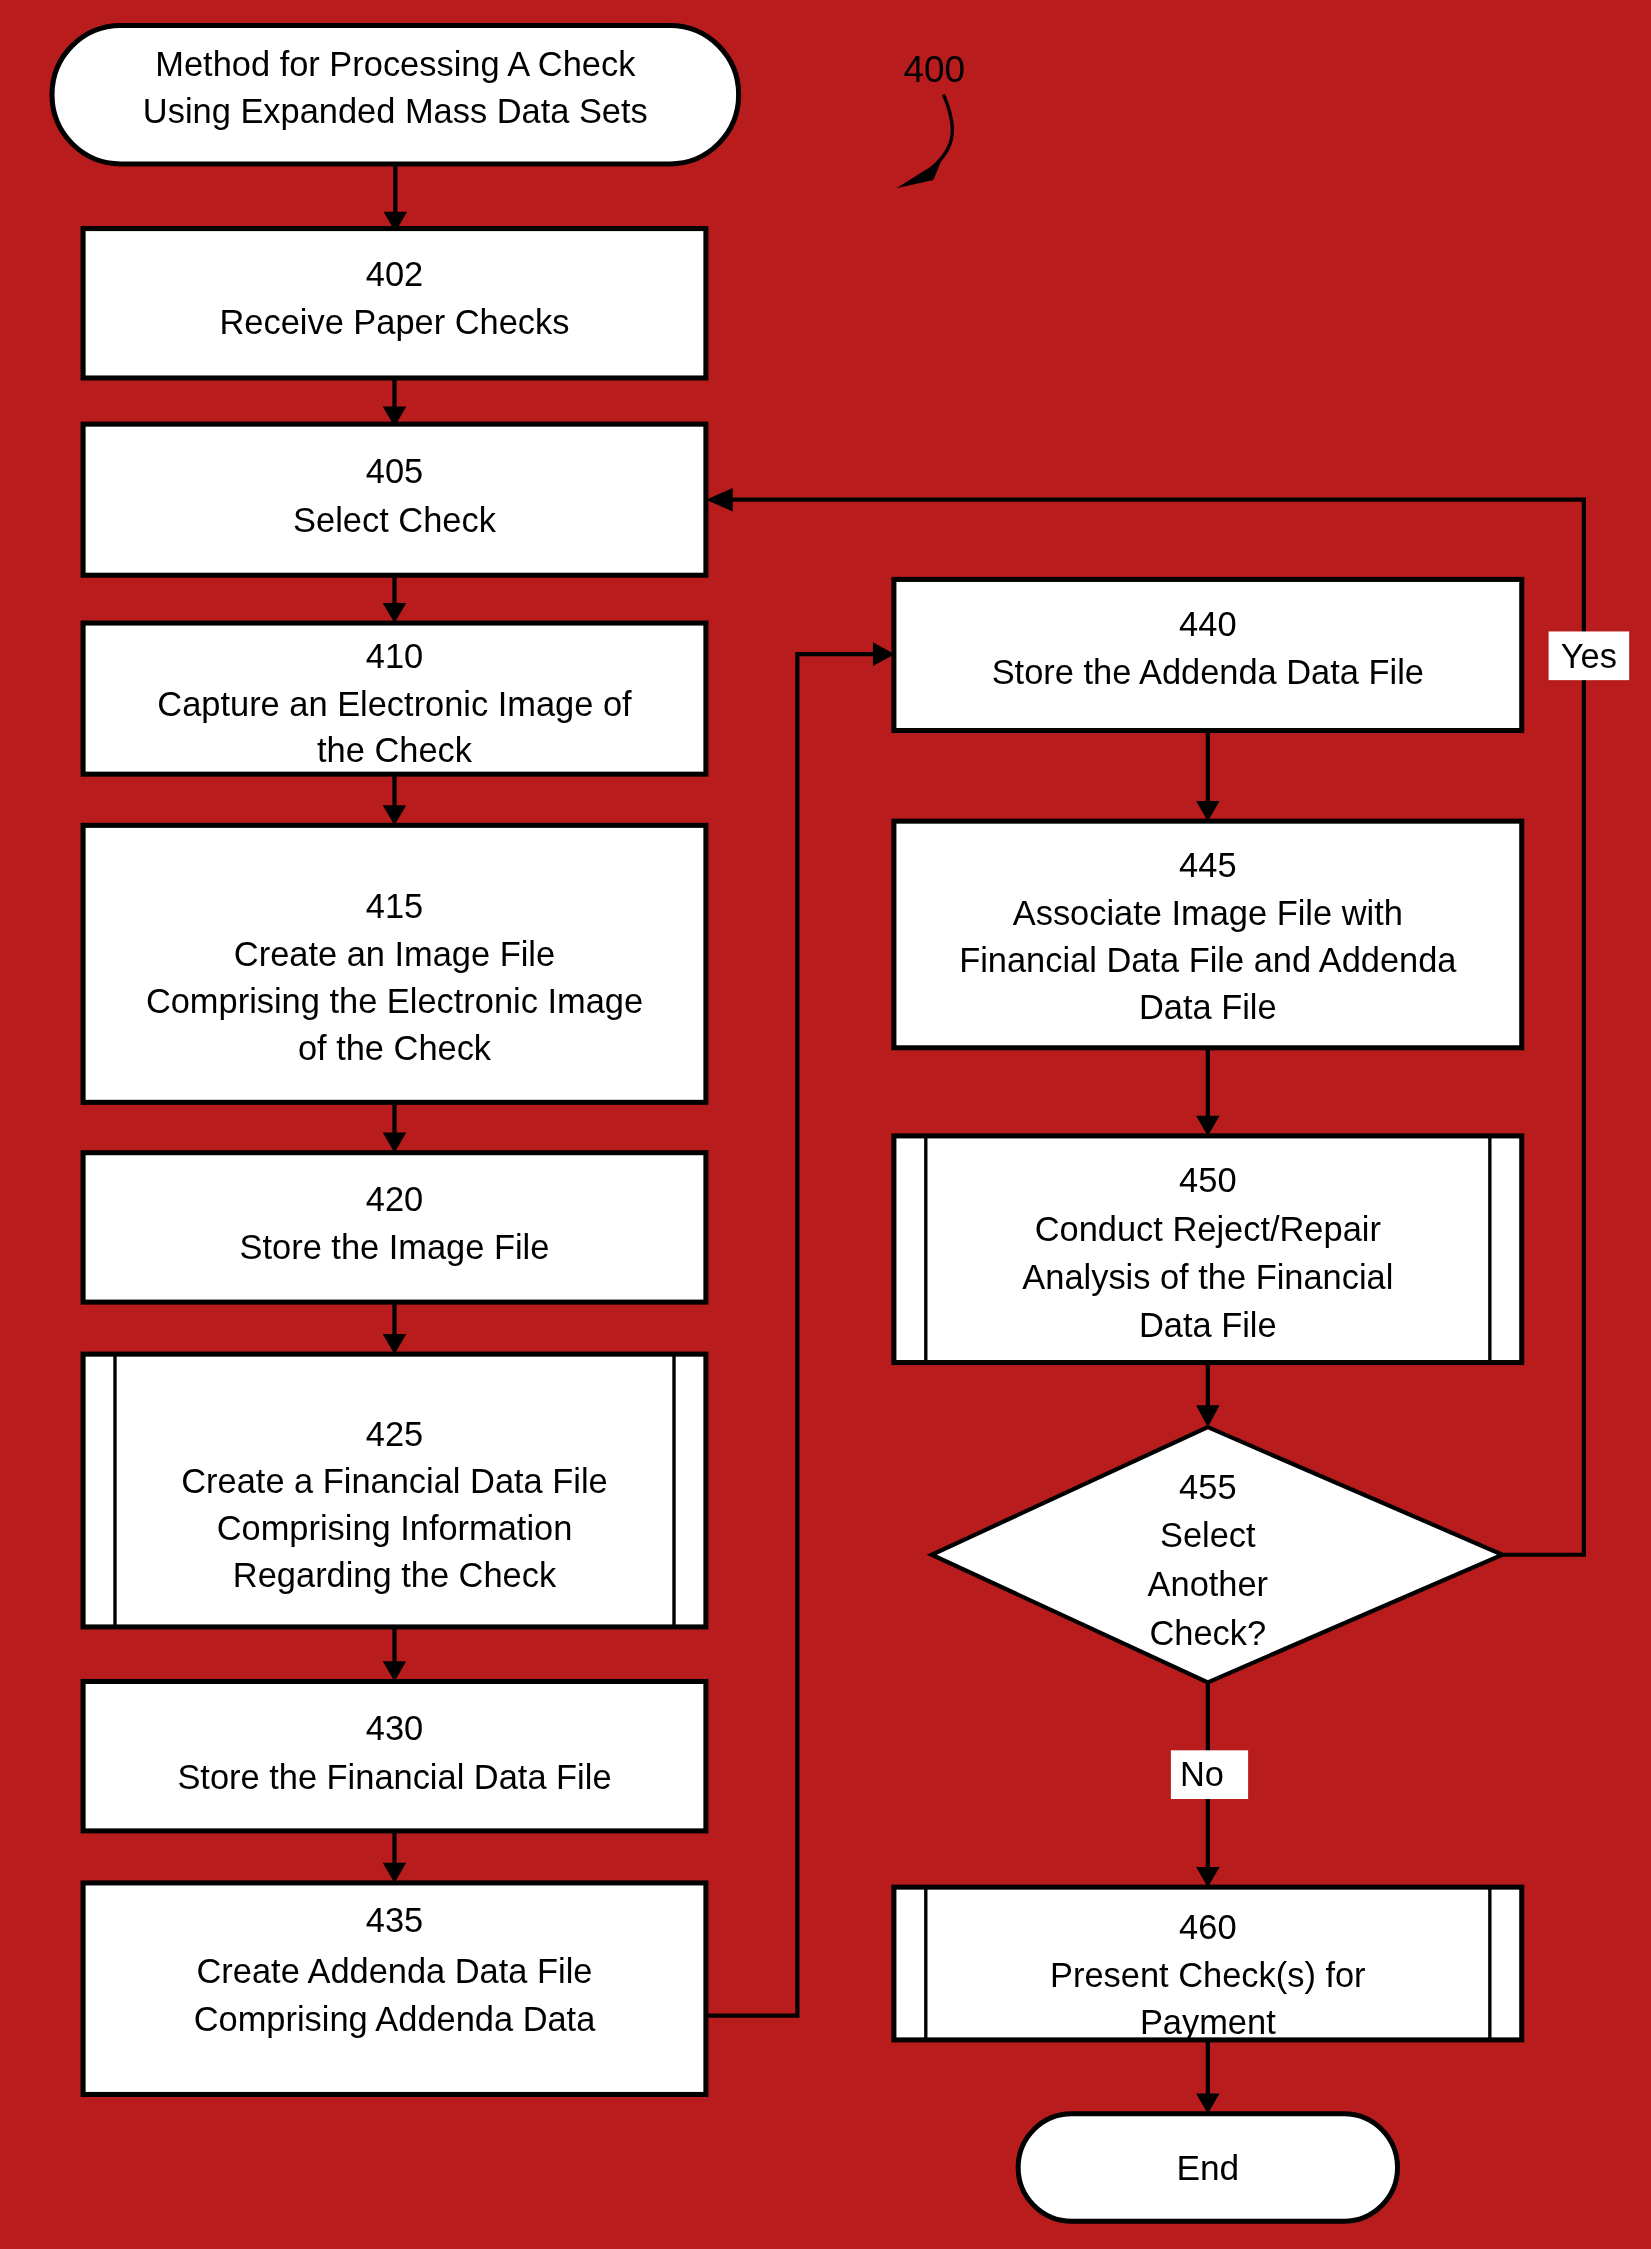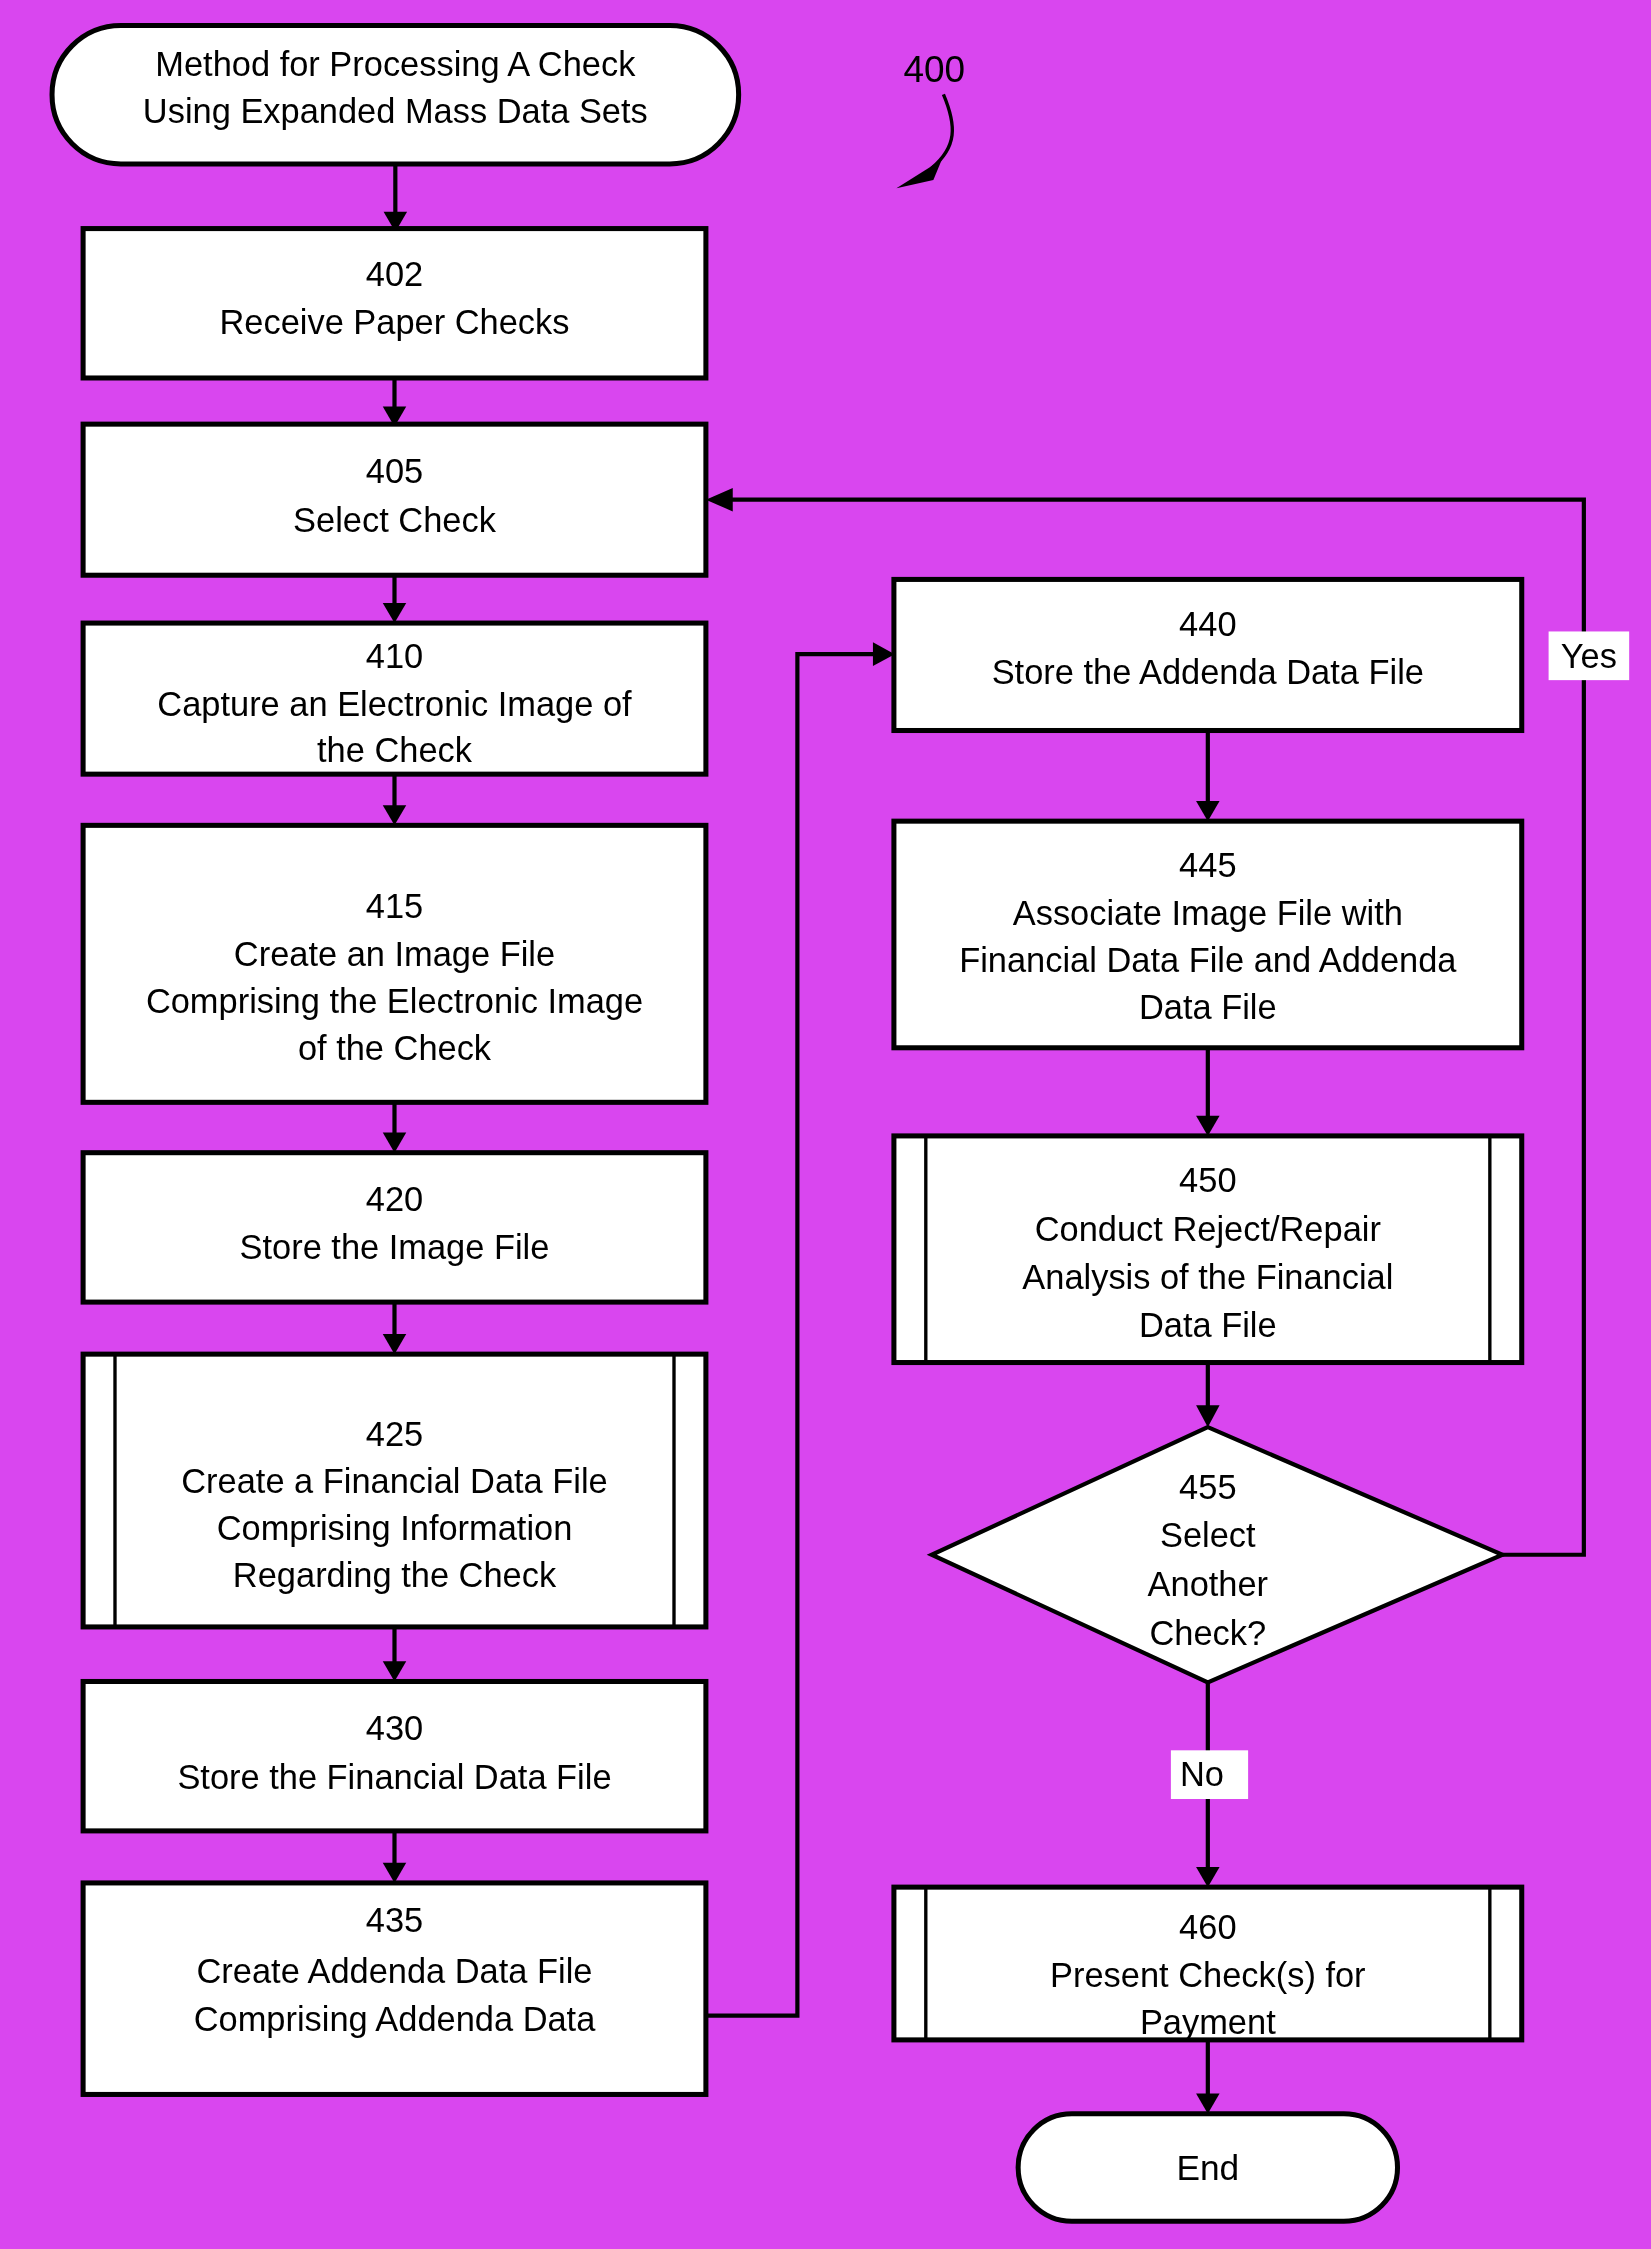--- a/index.html
+++ b/index.html
@@ -7,21 +7,21 @@
     padding: 0;
     background: #ffffff;
   }
   body {
     font-family: "Liberation Sans", sans-serif;
   }
   #figure-root {
     position: relative;
     width: 1651px;
     height: 2250px;
-    background: #d946ef;
+    background: #b91c1c;
     overflow: hidden;
   }
   svg#flow {
     position: absolute;
     left: 0;
     top: 0;
     width: 1651px;
     height: 2250px;
     display: block;
   }

